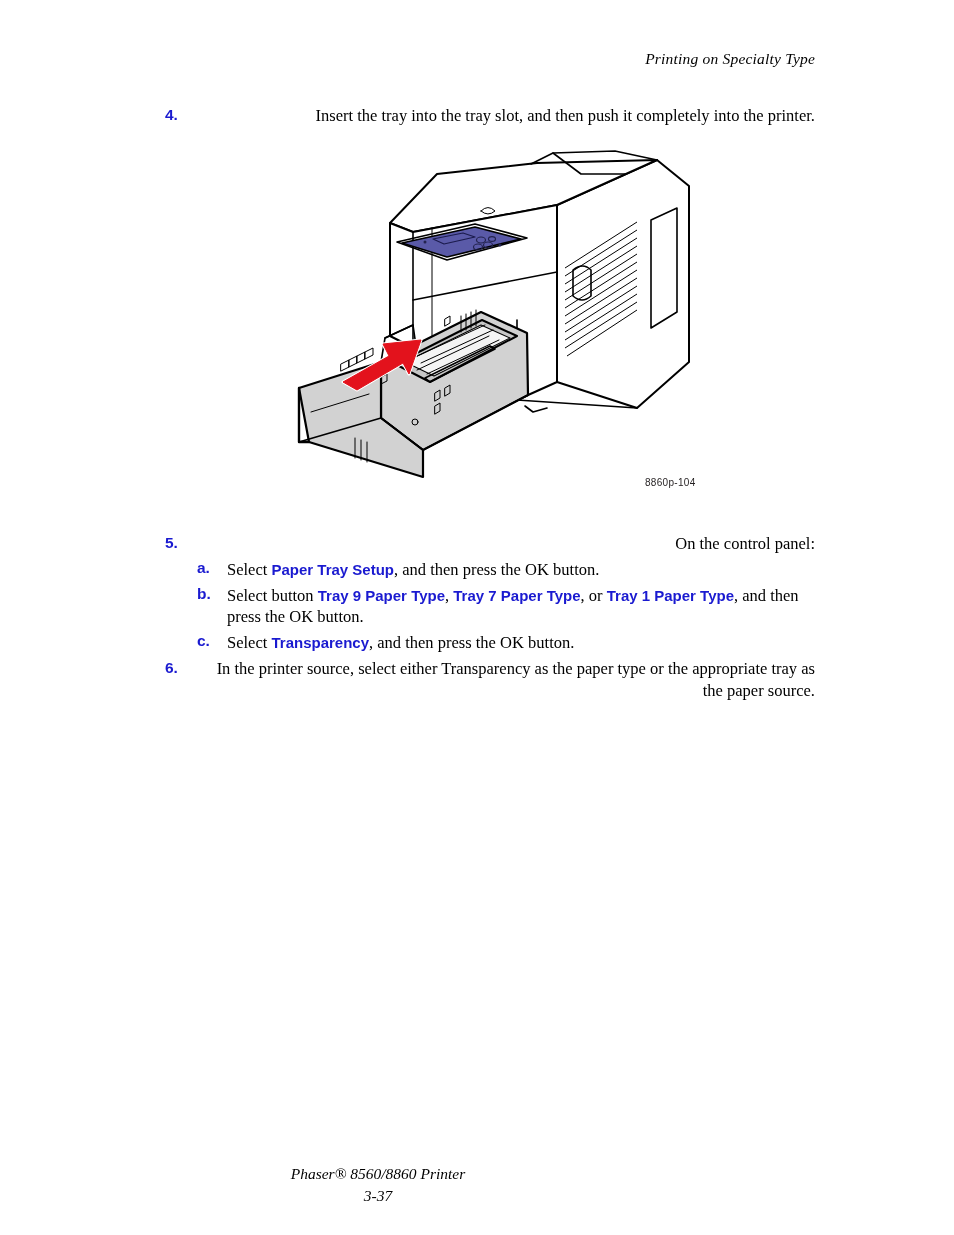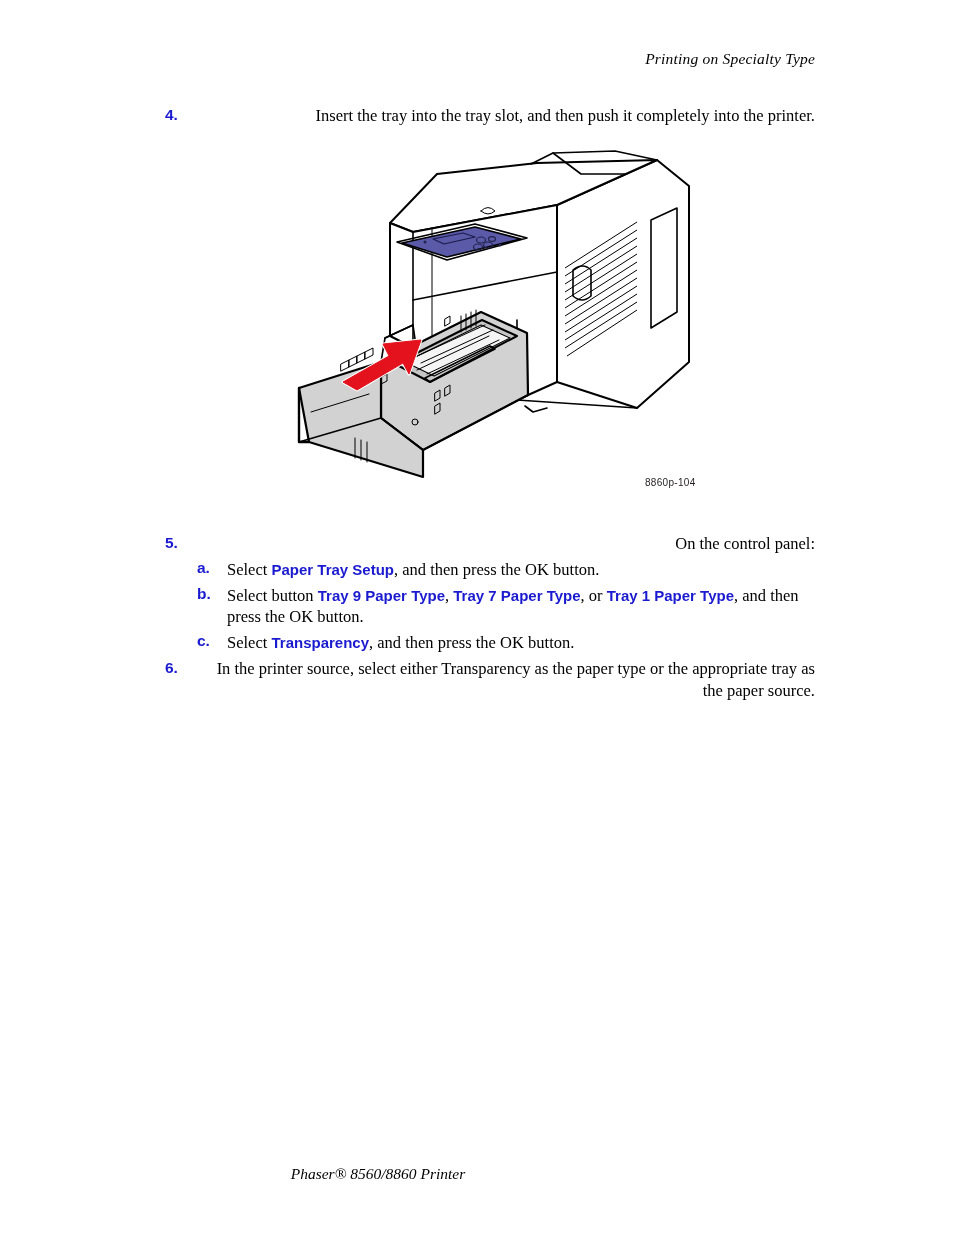--- a/index.html
+++ b/index.html
@@ -336,13 +336,14 @@
 
   <div class="step" style="margin-top:4px;">
     <span class="step-num">6.</span>
     <span class="step-text"><span>In the printer source, select either </span><span class="bold-serif">Transparency</span><span> as the paper type or the appropriate tray as the paper source.</span></span>
   </div>
 
 </div>
 
 <div class="page-footer">
   <span>Phaser® 8560/8860 Printer</span>
+  <span class="footer-page">3-37</span>
 </div>
 
 </body></html>

